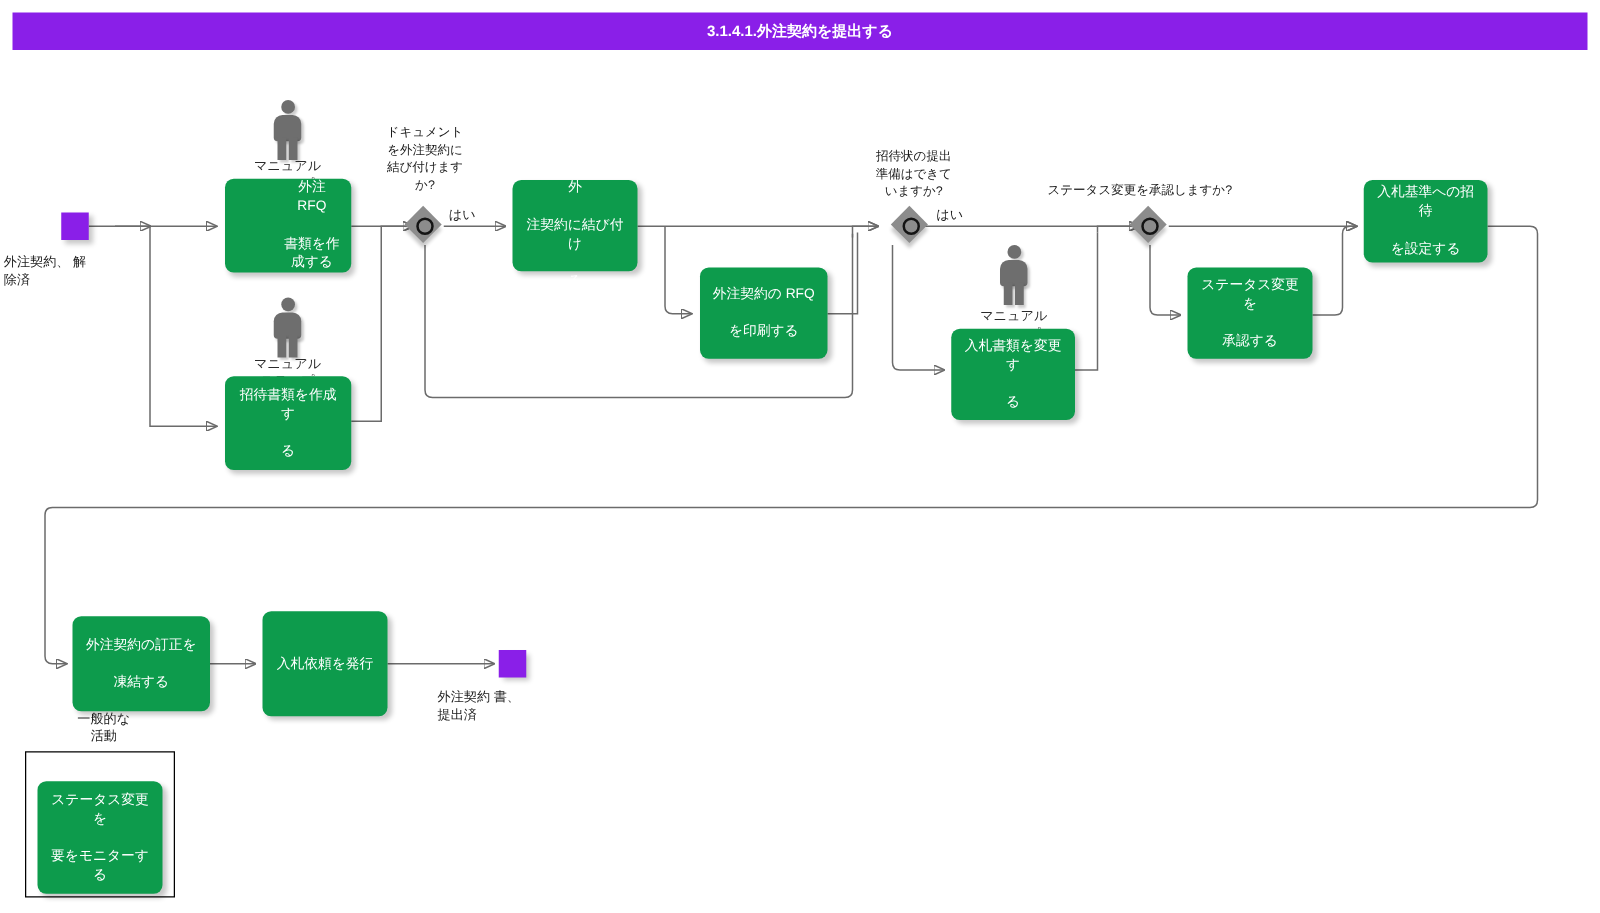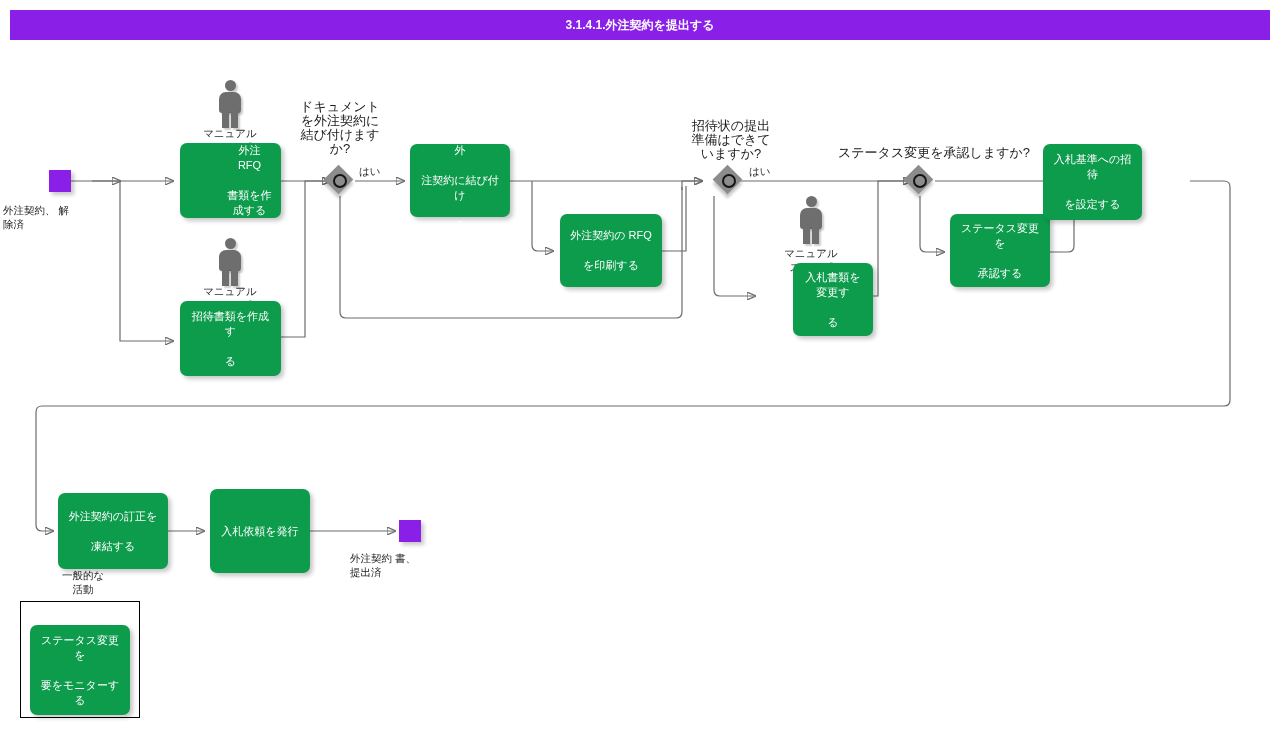--- a/index.html
+++ b/index.html
@@ -98,21 +98,21 @@
     position: absolute;
     left: 8px; top: 8px;
     width: 14px;
     height: 14px;
     border: 2.2px solid #141414;
     border-radius: 50%;
     background: #8c8c8c;
   }
   .gw-label {
     position: absolute;
-    font-size: 13px;
+    font-size: 10px;
     line-height: 14px;
     color: #1b1b1b;
     text-align: center;
   }
   .yes-label {
     position: absolute;
     font-size: 10.5px;
     color: #1b1b1b;
     white-space: nowrap;
   }
@@ -307,21 +307,21 @@
   <div class="person" style="left:797px; top:196px;">
     <div class="head"></div>
       <div class="body"></div>
     <div class="legL"></div>
       <div class="legR"></div>
   </div>
   <div class="marker-label" style="left:756px; top:246px;">
     <div>マニュアル</div>
     <div>ステップ</div>
   </div>
-  <div class="task" style="left:761px; top:263px; width:80px; height:73px;margin-left:32px;">
+  <div class="task" style="left:761px; top:263px; width:99px; height:73px;">
     <span>
       <span>入札書類を変更す</span><br>
       <span>る</span>
     </span>
   </div>
 
   <div class="gw-label" style="left:838px; top:146px; width:200px; text-align:left;">
     <div>ステータス変更を承認しますか?</div>
   </div>
   <div class="gateway" style="left:905px; top:166px;">
@@ -329,21 +329,21 @@
     <div class="ring"></div>
   </div>
 
   <div class="task" style="left:950px; top:214px; width:100px; height:73px;">
     <span>
       <span>ステータス変更を</span><br>
       <span>承認する</span>
     </span>
   </div>
 
-  <div class="task" style="left:1043px; top:144px; width:99px; height:76px;">
+  <div class="task" style="left:1091px; top:144px; width:99px; height:66px;">
     <span>
       <span>入札基準への招待</span><br>
       <span>を設定する</span>
     </span>
   </div>
 
   <div class="task" style="left:58px; top:493px; width:110px; height:76px;">
     <span>
       <span>外注契約の訂正を</span><br>
       <span>凍結する</span>

